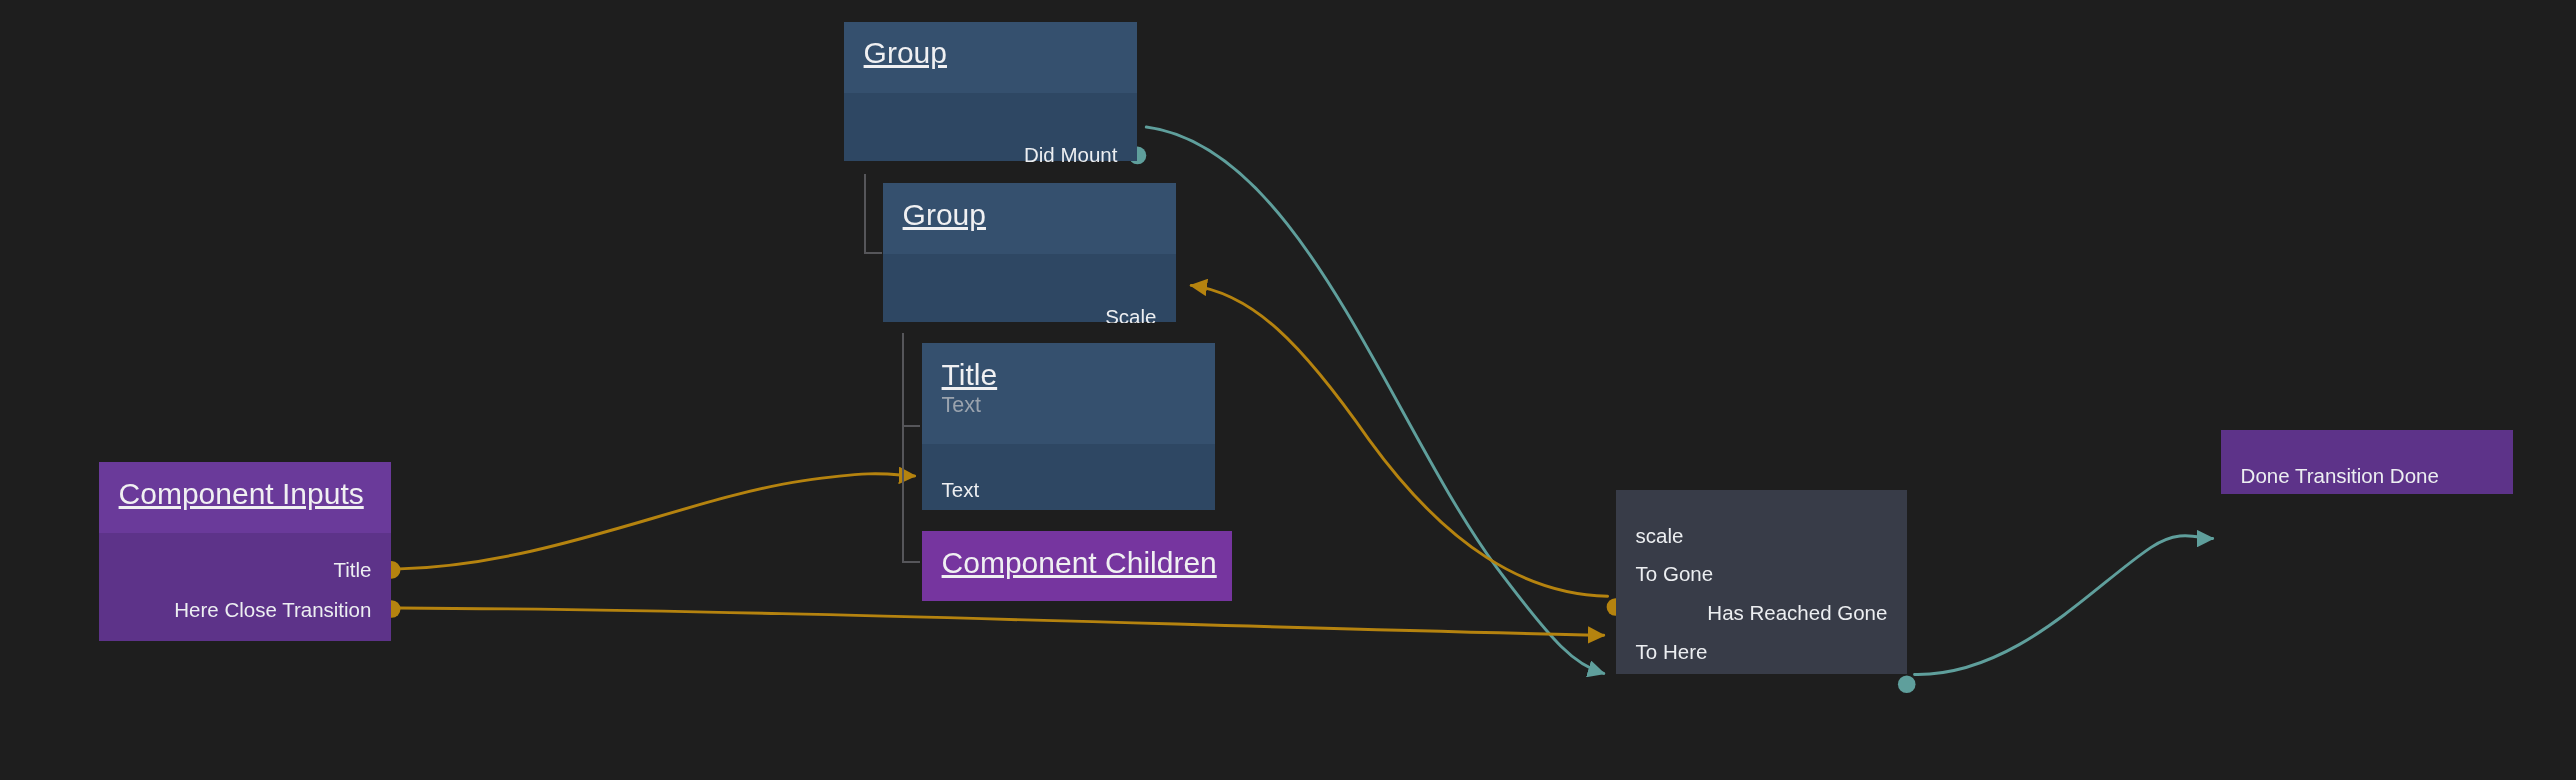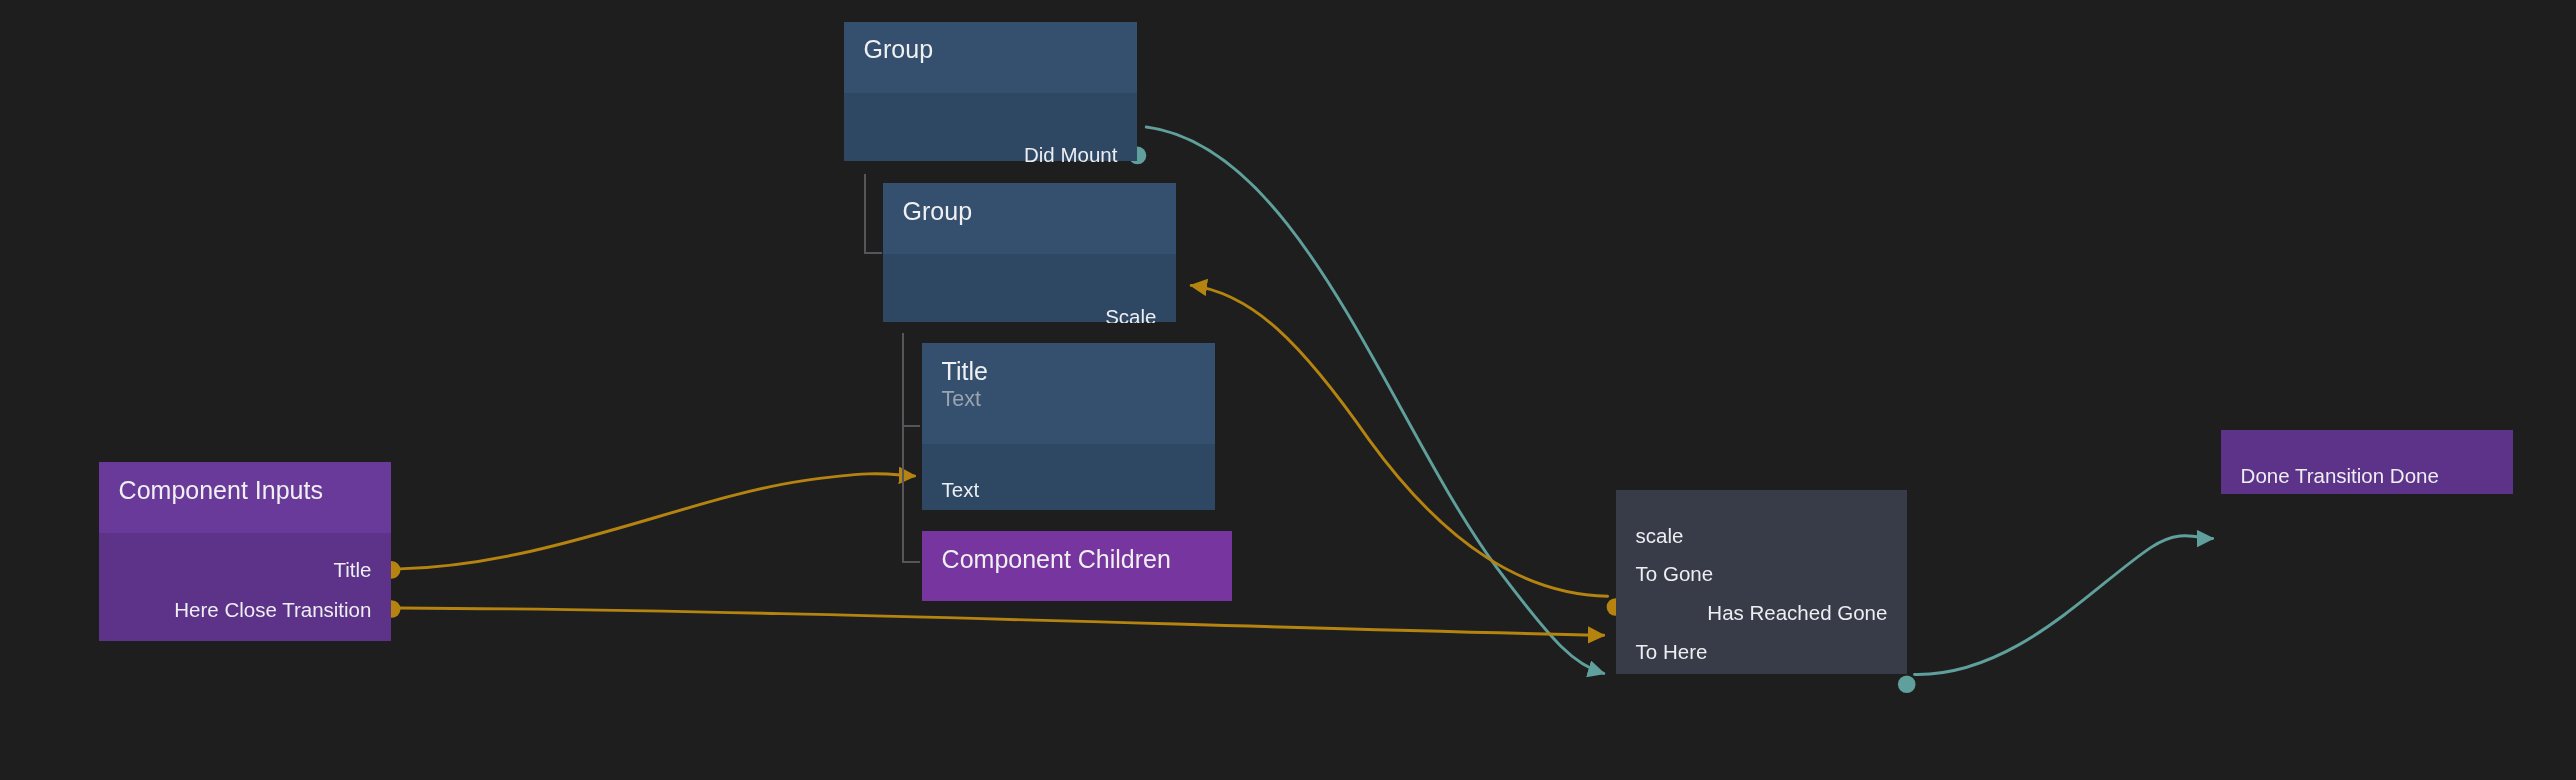--- a/index.html
+++ b/index.html
@@ -27,24 +27,25 @@
     position: absolute;
     box-sizing: border-box;
     overflow: hidden;
   }
   .node-header {
     box-sizing: border-box;
     padding: 13.7px 19.6px 0 19.6px;
     height: 100%;
   }
   .node-title {
-    font-size: 25px;
+    font-size: 30px;
     color: #f0f0f2;
     line-height: 1.18;
     white-space: nowrap;
+    text-decoration: underline;
   }
   .node-subtitle {
     font-size: 21.5px;
     color: #9aa3ae;
     line-height: 1.2;
     white-space: nowrap;
     margin-top: 1px;
   }
   .node-body {
     position: relative;

